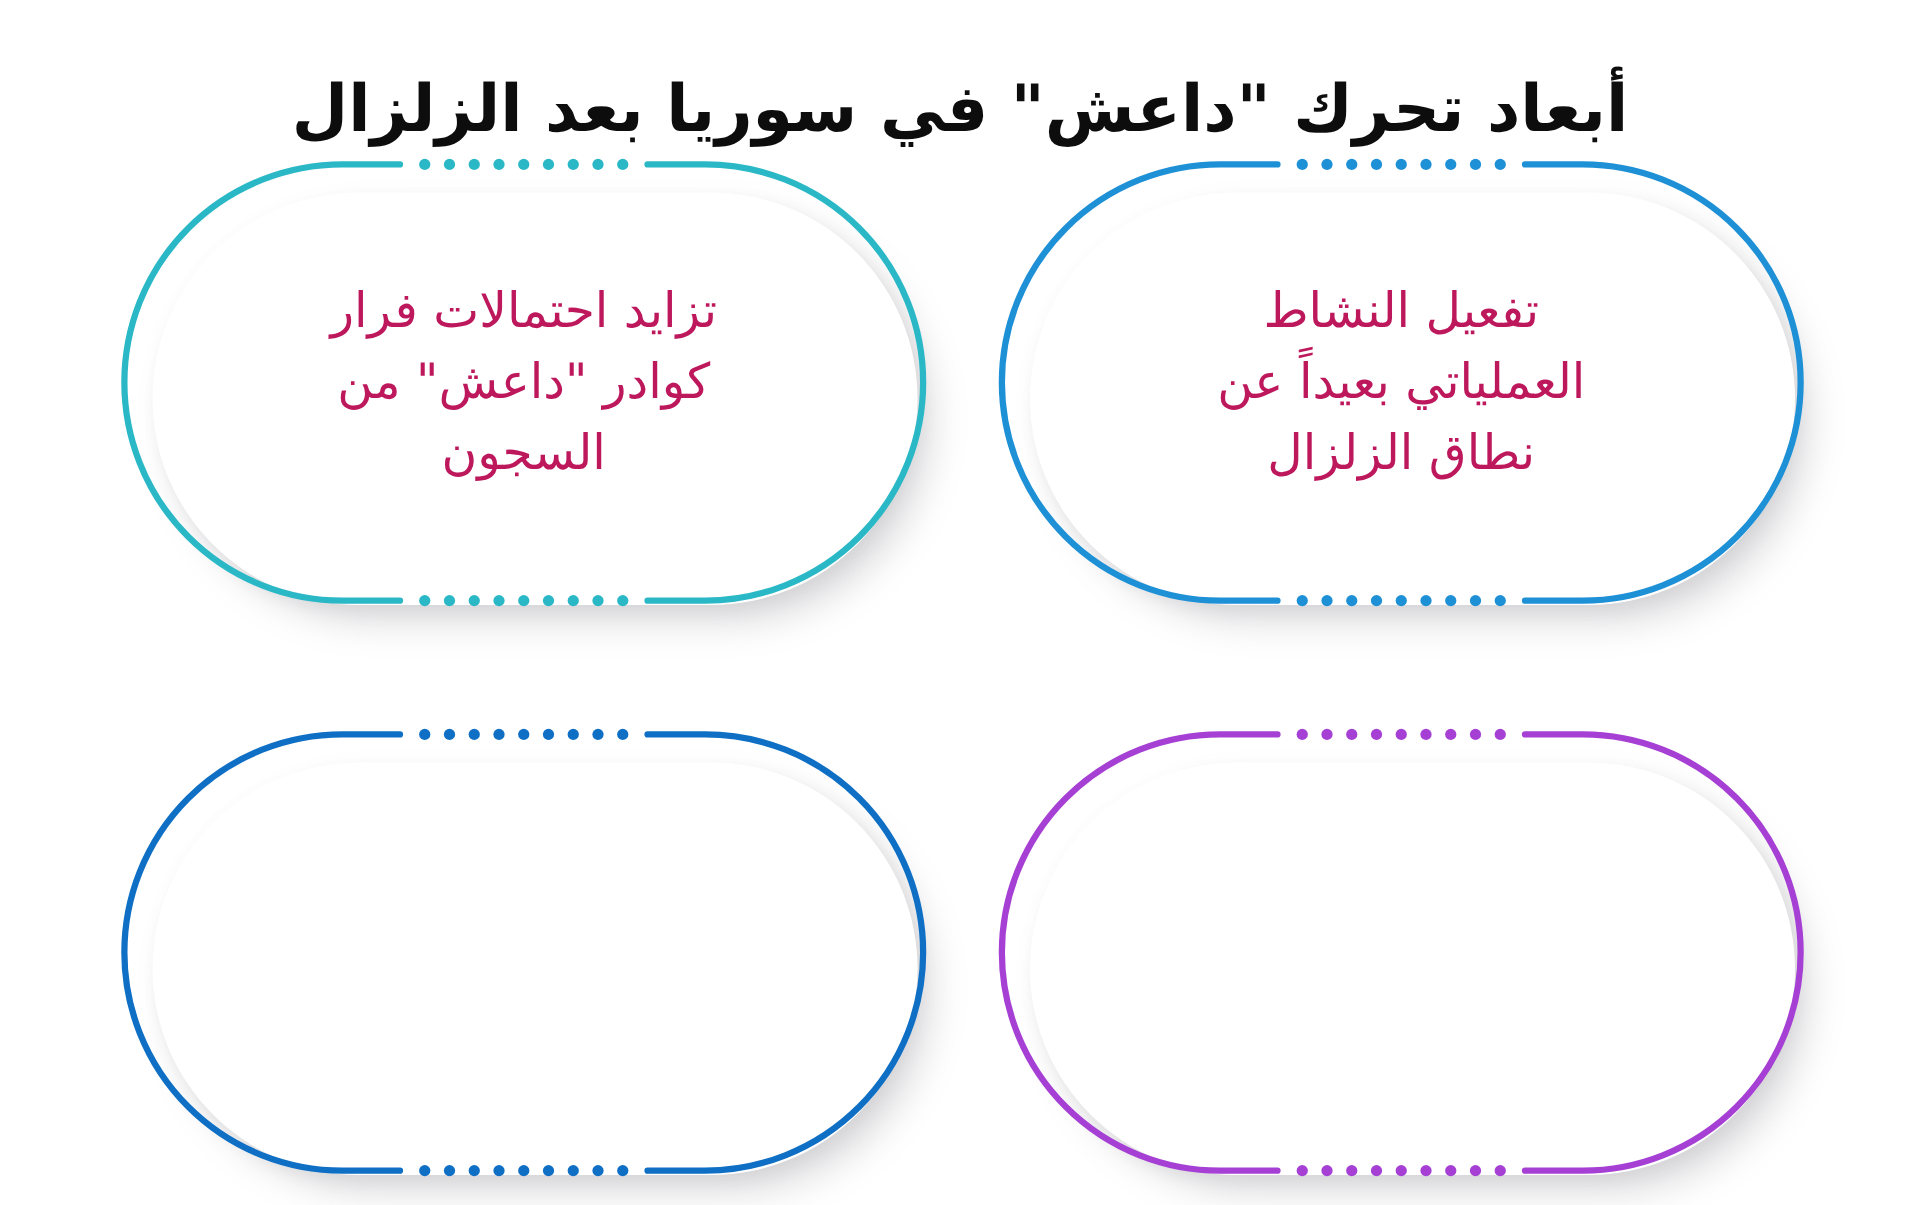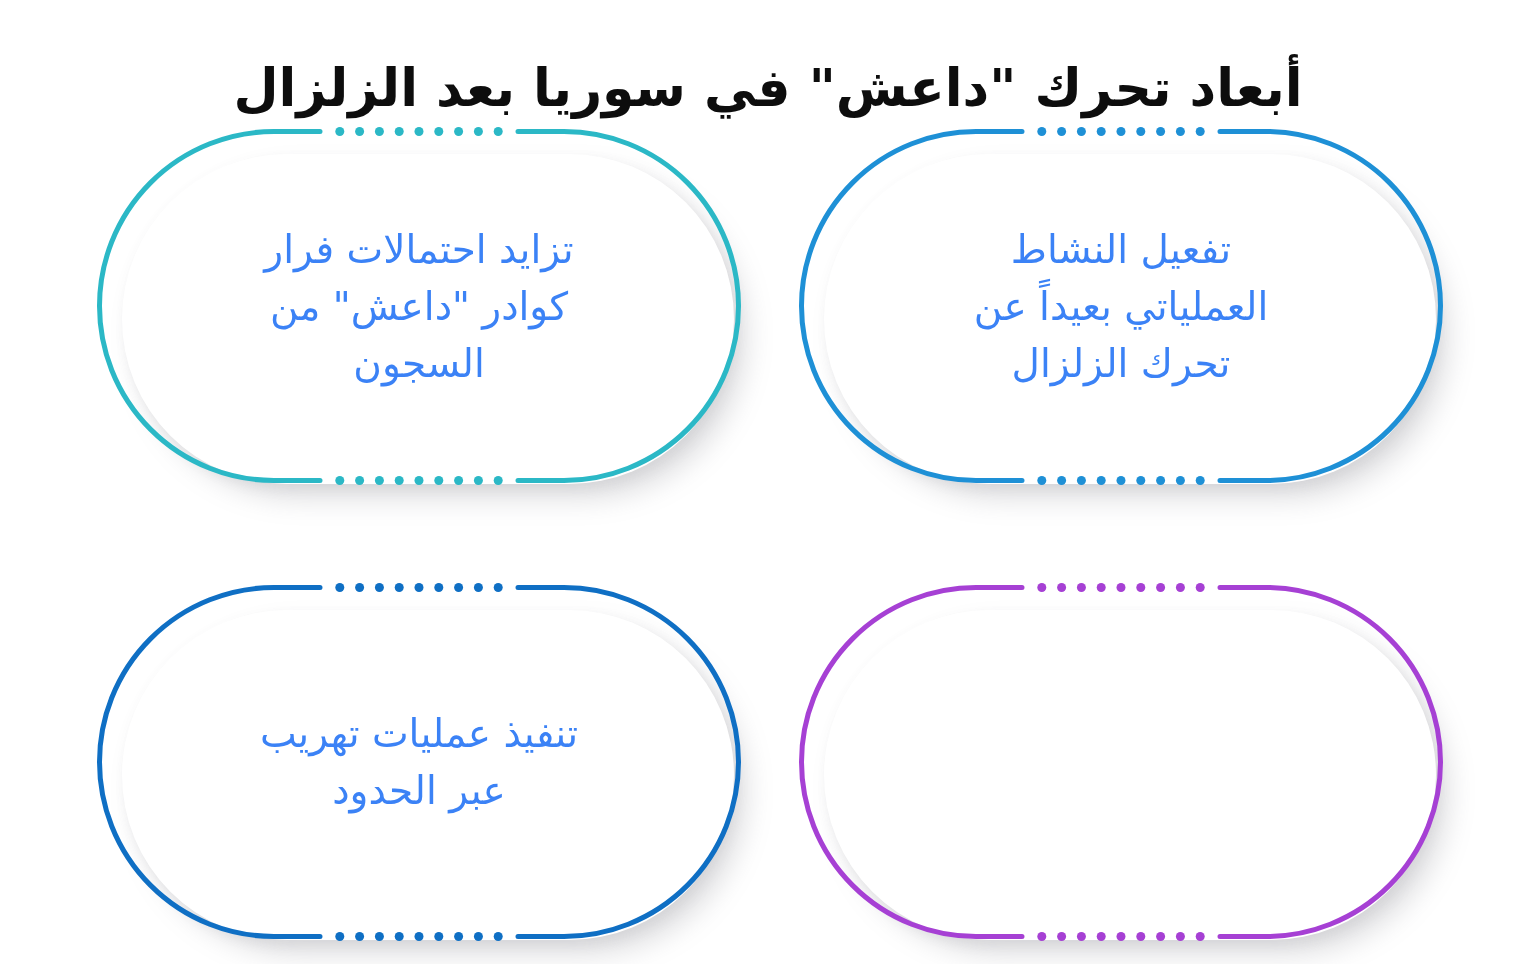--- a/index.html
+++ b/index.html
@@ -74,21 +74,21 @@
     position: absolute;
     left: 70px;
     right: 70px;
     top: 50%;
     transform: translateY(-50%);
     text-align: center;
     direction: rtl;
     font-size: 39px;
     line-height: 57px;
     font-weight: 400;
-    color: #3b82f6;
+    color: #be185d;
     white-space: pre-line;
   }
 
   
   .shadow-blob {
     position: absolute;
     left: 26px;
     top: 26px;
     width: 612px;
     height: 330px;
@@ -128,21 +128,21 @@
             <circle cx="303.2" cy="352.5" r="4.5" fill="#1E90D6"></circle>
             <circle cx="323" cy="352.5" r="4.5" fill="#1E90D6"></circle>
             <circle cx="342.8" cy="352.5" r="4.5" fill="#1E90D6"></circle>
             <circle cx="362.6" cy="352.5" r="4.5" fill="#1E90D6"></circle>
             <circle cx="382.4" cy="352.5" r="4.5" fill="#1E90D6"></circle>
             <circle cx="402.20000000000005" cy="352.5" r="4.5" fill="#1E90D6"></circle>
           </g>
       </svg>
       <div class="card-text">تفعيل النشاط
 العملياتي بعيداً عن
-تحرك الزلزال</div>
+نطاق الزلزال</div>
     </div>
 
     <div class="card">
       <div class="shadow-blob"></div>
       <svg class="card-outline" viewBox="0 0 646 356">
         <g>
             <path d="M 224 3.5 L 178 3.5 A 174.5 174.5 0 0 0 178 352.5 L 224 352.5" fill="none" stroke="#2BB8C6" stroke-width="5" stroke-linecap="round"></path>
             <path d="M 422 3.5 L 468 3.5 A 174.5 174.5 0 0 1 468 352.5 L 422 352.5" fill="none" stroke="#2BB8C6" stroke-width="5" stroke-linecap="round"></path>
             <circle cx="243.8" cy="3.5" r="4.5" fill="#2BB8C6"></circle>
             <circle cx="263.6" cy="3.5" r="4.5" fill="#2BB8C6"></circle>
@@ -216,18 +216,16 @@
             <circle cx="263.6" cy="352.5" r="4.5" fill="#0F6FC4"></circle>
             <circle cx="283.4" cy="352.5" r="4.5" fill="#0F6FC4"></circle>
             <circle cx="303.2" cy="352.5" r="4.5" fill="#0F6FC4"></circle>
             <circle cx="323" cy="352.5" r="4.5" fill="#0F6FC4"></circle>
             <circle cx="342.8" cy="352.5" r="4.5" fill="#0F6FC4"></circle>
             <circle cx="362.6" cy="352.5" r="4.5" fill="#0F6FC4"></circle>
             <circle cx="382.4" cy="352.5" r="4.5" fill="#0F6FC4"></circle>
             <circle cx="402.20000000000005" cy="352.5" r="4.5" fill="#0F6FC4"></circle>
           </g>
       </svg>
-      <div class="card-text">تنفيذ عمليات تهريب
-عبر الحدود</div>
     </div>
 
   </div>
 </div>
 
 </body></html>

